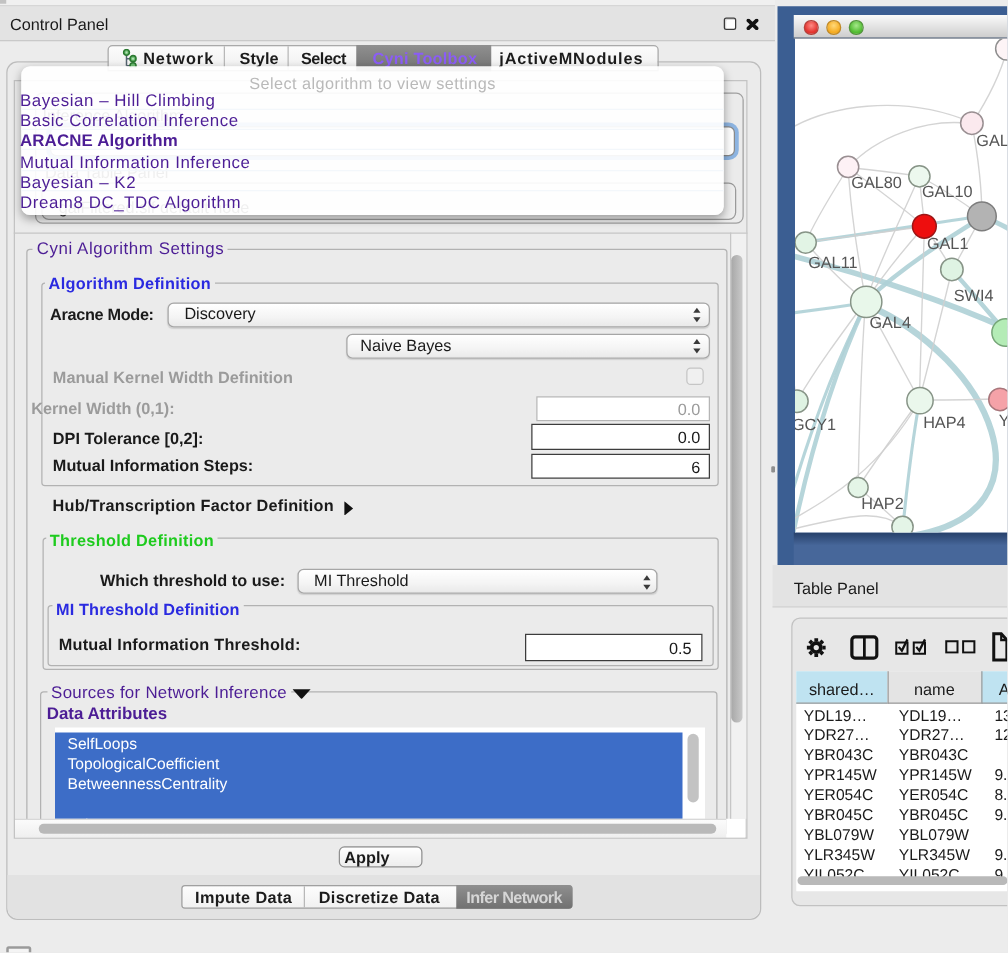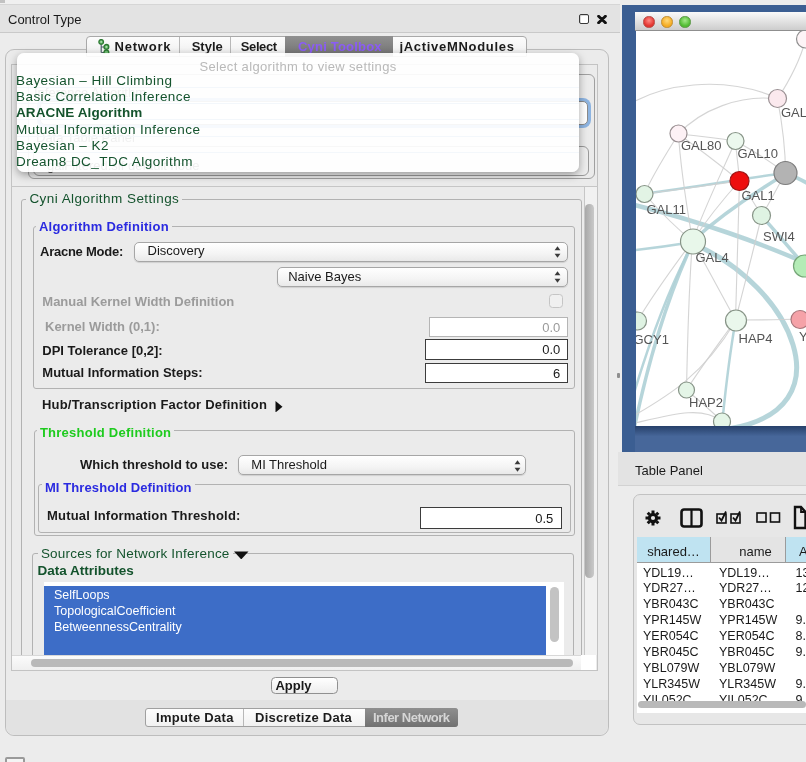--- a/index.html
+++ b/index.html
@@ -1,34 +1,34 @@
 <!DOCTYPE html>
 <html><head><meta charset="utf-8"><style>
 html,body{margin:0;padding:0;background:#ececec;}
 #page{position:relative;width:806px;height:762px;overflow:hidden;background:#ececec;
   font-family:"Liberation Sans",sans-serif;-webkit-font-smoothing:antialiased;}
 #page *{position:absolute;box-sizing:border-box;}
 .t13{font-size:13px;line-height:16px;color:#1a1a1a;white-space:nowrap;}
-.t135{font-size:13.5px;line-height:16px;color:#14532d;white-space:nowrap;}
+.t135{font-size:13.5px;line-height:16px;color:#4c1d95;white-space:nowrap;}
 .t12{font-size:12.5px;line-height:15px;color:#1a1a1a;white-space:nowrap;}
 .b{font-weight:bold;}
 .gray{color:#9b9b9b;}
 .gtitle{background:#ebebeb;padding:0 3px;}
 .grp{border:1px solid #b2b2b2;border-radius:3px;}
 .combo{background:linear-gradient(#ffffff 0%,#f4f4f4 60%,#e9e9e9 100%);border:1px solid #a6a6a6;border-radius:5px;box-shadow:0 1px 1px rgba(0,0,0,0.12);}
 .carets{width:9px;height:12px;}
 .fld{background:#fff;text-align:right;}
 </style></head><body>
 <div id="page">
 
 <div style="left:0;top:0;width:806px;height:5px;background:#f0f0f0;"></div>
 <div style="left:0;top:0;width:5px;height:3px;background:#c2c2c2;"></div>
 
 <div style="left:0;top:4px;width:620px;height:29px;background:#e3e3e3;border-top:1px solid #d6d6d6;border-bottom:1px solid #c9c9c9;"></div>
-<div class="t13" style="left:8px;top:11.5px;">Control Type</div>
+<div class="t13" style="left:8px;top:11.5px;">Control Panel</div>
 <div style="left:579px;top:14px;width:10px;height:10px;border:1.7px solid #3a3a3a;border-radius:2px;background:#fff;box-shadow:inset 1px 1px 0 rgba(0,0,0,0.15);"></div>
 <svg style="left:597px;top:15px;" width="10" height="9" viewBox="0 0 10 9">
       <path d="M1.6 1.3 L8.4 7.7 M8.4 1.3 L1.6 7.7" stroke="#111" stroke-width="2.9" stroke-linecap="round"></path>
     </svg>
 
 <div style="left:4.5px;top:48.5px;width:604.5px;height:687.5px;background:#ebebeb;border:1px solid #bdbdbd;border-radius:9px;"></div>
 
 <div style="left:11px;top:64px;width:586.5px;height:606.5px;background:#ebebeb;border:1px solid #c3c3c3;"></div>
 
 <div style="left:28px;top:74px;width:566.5px;height:105px;border:1px solid #a0a0a0;border-radius:6px;"></div>
@@ -87,21 +87,21 @@
 <div class="combo" style="left:276.5px;top:267px;width:291.5px;height:20px;"></div>
 <div class="t13" style="left:288.2px;top:269.1px;">Naive Bayes</div>
 <svg class="carets" style="left:553px;top:271px;" viewBox="0 0 9 12">
       <path d="M4.5 0.2 L7.4 4.2 L1.6 4.2 Z" fill="#3a3a3a"></path>
       <path d="M4.5 11.8 L7.4 7.8 L1.6 7.8 Z" fill="#3a3a3a"></path>
     </svg>
 
 <div class="t13 b gray" style="left:42.3px;top:293.5px;">Manual Kernel Width Definition</div>
 <div style="left:549.4px;top:294px;width:14px;height:14px;background:#f0f0f0;border:1px solid #c5c5c5;border-radius:3.5px;"></div>
 
-<div class="t13 b gray" style="left:45px;top:318.6px;">Kernel Width (0,1):</div>
+<div class="t13 b gray" style="left:25px;top:318.6px;">Kernel Width (0,1):</div>
 <div class="fld t13 gray" style="left:428.5px;top:317.3px;width:139.8px;height:19.5px;border:1px solid #b5b5b5;padding:1.5px 7px 0 0;">0.0</div>
 
 <div class="t13 b" style="left:42.3px;top:342.6px;">DPI Tolerance [0,2]:</div>
 <div class="fld t13" style="left:425.4px;top:339.3px;width:142.9px;height:20.5px;border:1.5px solid #3c3c3c;padding:2px 7px 0 0;">0.0</div>
 
 <div class="t13 b" style="left:42.3px;top:364.6px;">Mutual Information Steps:</div>
 <div class="fld t13" style="left:425.4px;top:363px;width:142.9px;height:20.4px;border:1.5px solid #3c3c3c;padding:2px 7px 0 0;">6</div>
 
 <div class="t13 b" style="left:42px;top:397.4px;letter-spacing:0.2px;">Hub/Transcription Factor Definition</div>
 <svg style="left:275.3px;top:400.5px;" width="8" height="11.5" viewBox="0 0 8 11.5">
@@ -268,21 +268,21 @@
 <svg style="left:793px;top:505px;" width="13" height="25" viewBox="0 0 13 25">
  <path d="M2 2 H8 L12.5 7 V23 H2 Z" fill="none" stroke="#111" stroke-width="2.4"></path>
  <path d="M8 2 V7 H13" fill="none" stroke="#111" stroke-width="1.8"></path>
 </svg>
 
 <div style="left:637px;top:537px;width:169px;height:175.5px;background:#fff;"></div>
 <div style="left:637px;top:537px;width:73.3px;height:25.5px;background:#bfe3f1;border-bottom:1px solid #9b9b9b;"></div>
 <div style="left:710.3px;top:537px;width:74.3px;height:25.5px;background:#e4e4e4;border-bottom:1px solid #9b9b9b;border-left:1px solid #9b9b9b;"></div>
 <div style="left:784.6px;top:537px;width:21.4px;height:25.5px;background:#bfe3f1;border-bottom:1px solid #9b9b9b;border-left:1px solid #9b9b9b;"></div>
 <div class="t13" style="left:637px;top:544px;width:73px;text-align:center;">shared…</div>
-<div class="t13" style="left:711px;top:544px;width:89px;text-align:center;">name</div>
+<div class="t13" style="left:711px;top:544px;width:73px;text-align:center;">name</div>
 <div class="t13" style="left:799px;top:544px;">Av</div>
 
 <div id="rows">
       <div class="t12" style="left:643px;top:565.5px;">YDL19…</div>
       <div class="t12" style="left:719px;top:565.5px;">YDL19…</div>
       <div class="t12" style="left:795.5px;top:565.5px;">13</div>
       <div class="t12" style="left:643px;top:581.4px;">YDR27…</div>
       <div class="t12" style="left:719px;top:581.4px;">YDR27…</div>
       <div class="t12" style="left:795.5px;top:581.4px;">12</div>
       <div class="t12" style="left:643px;top:597.3px;">YBR043C</div>

